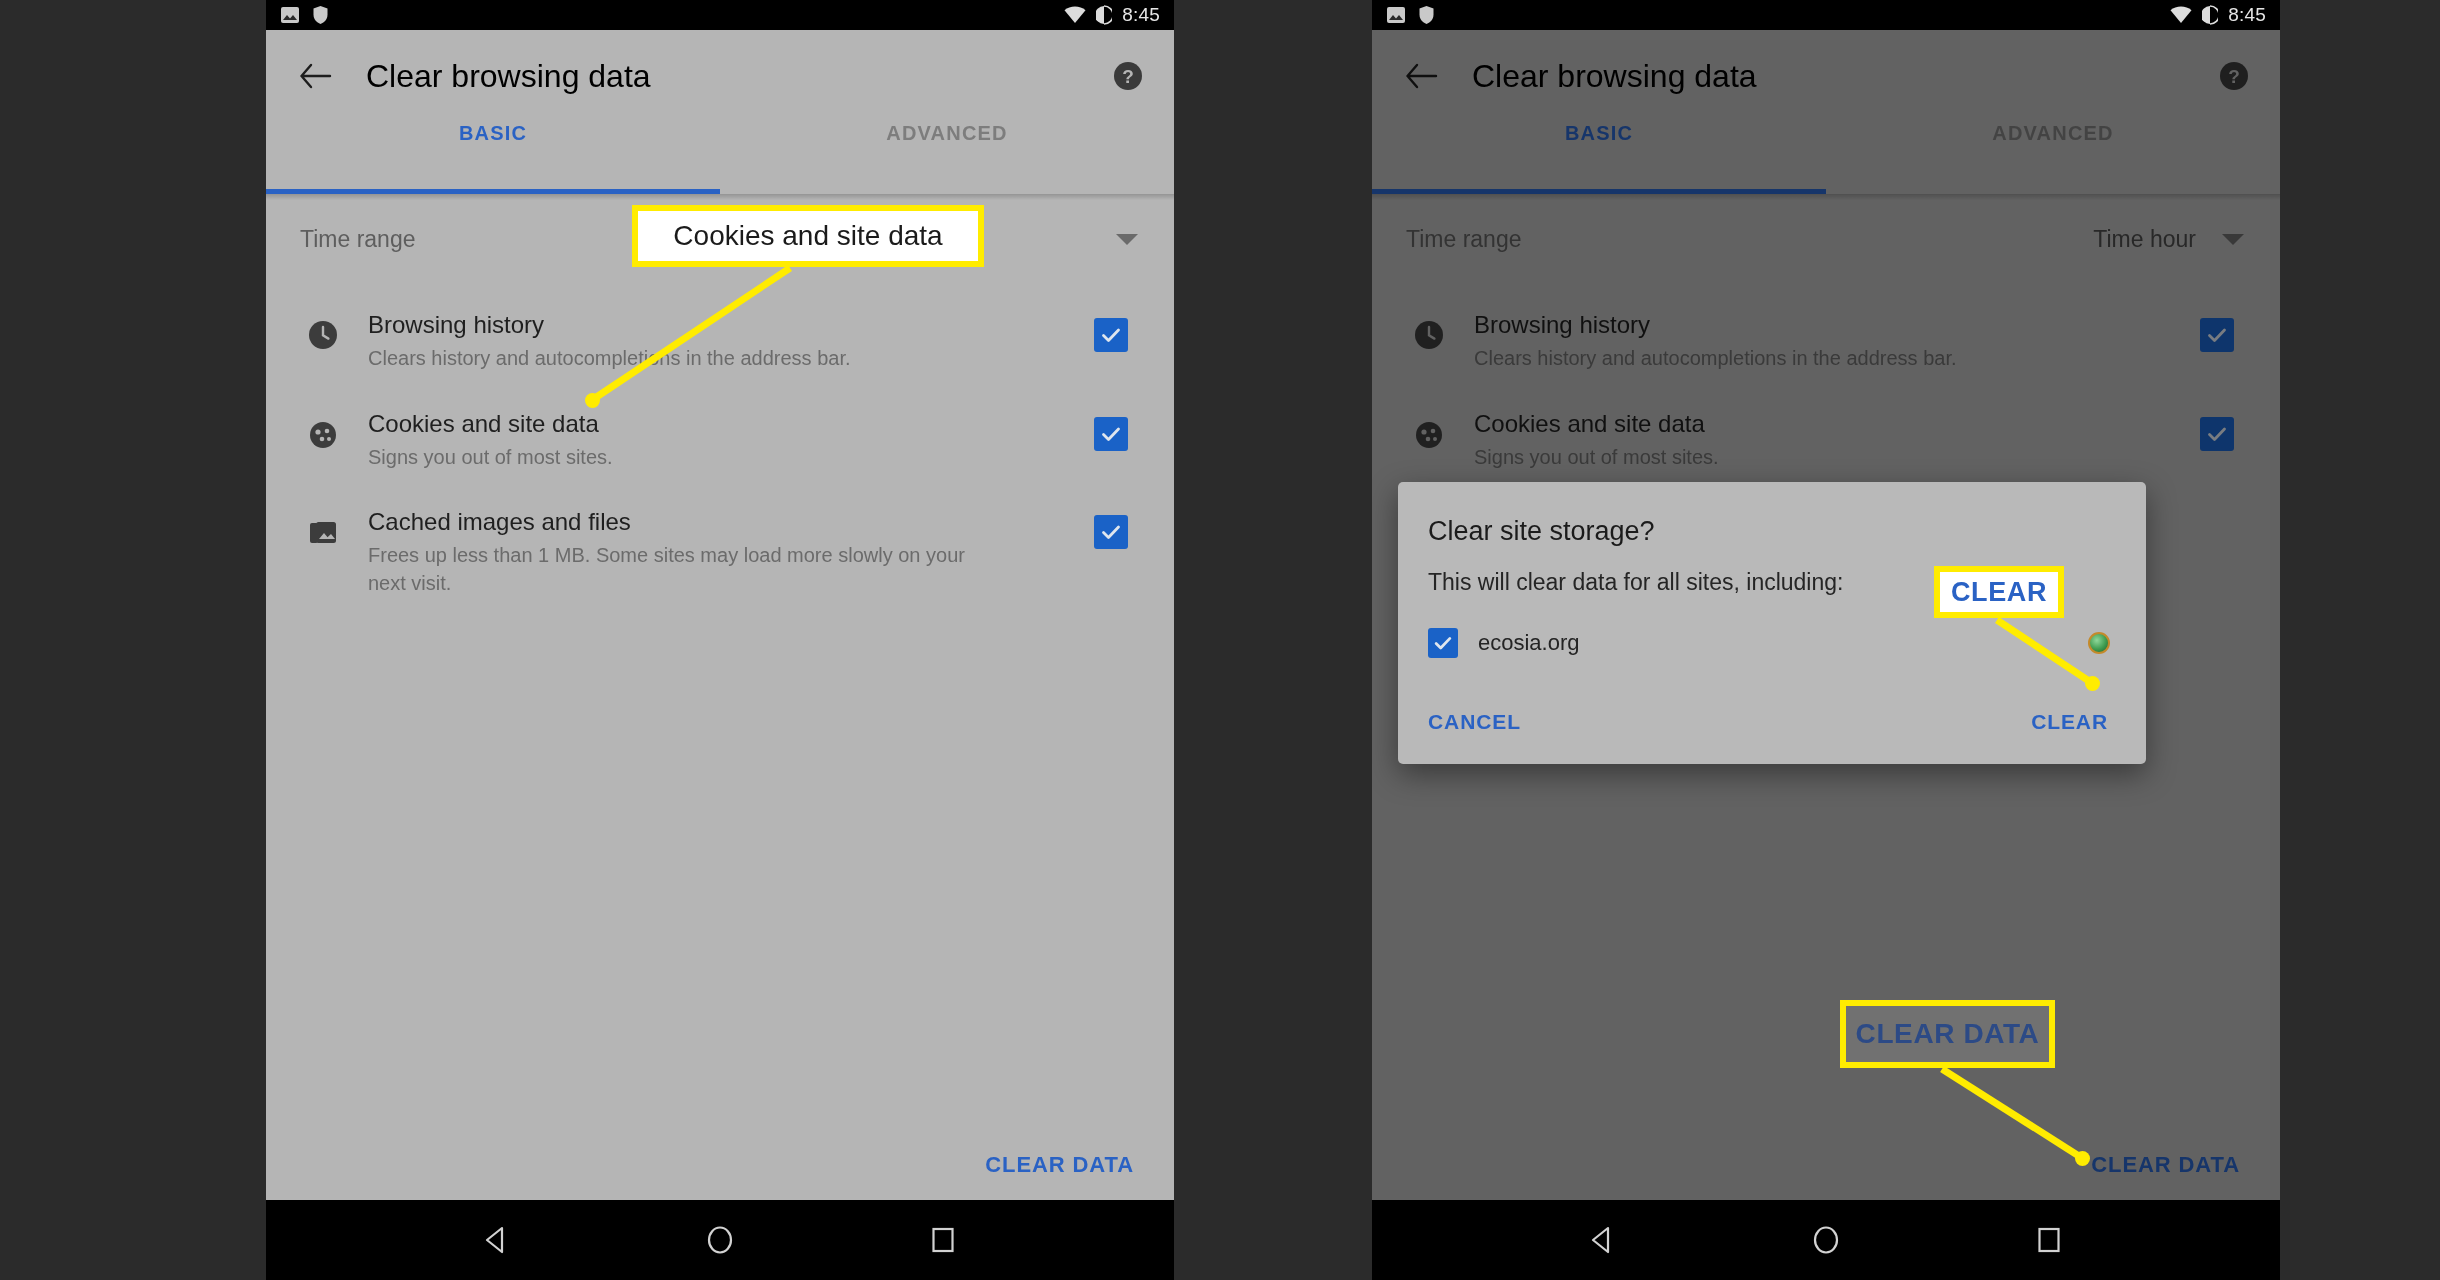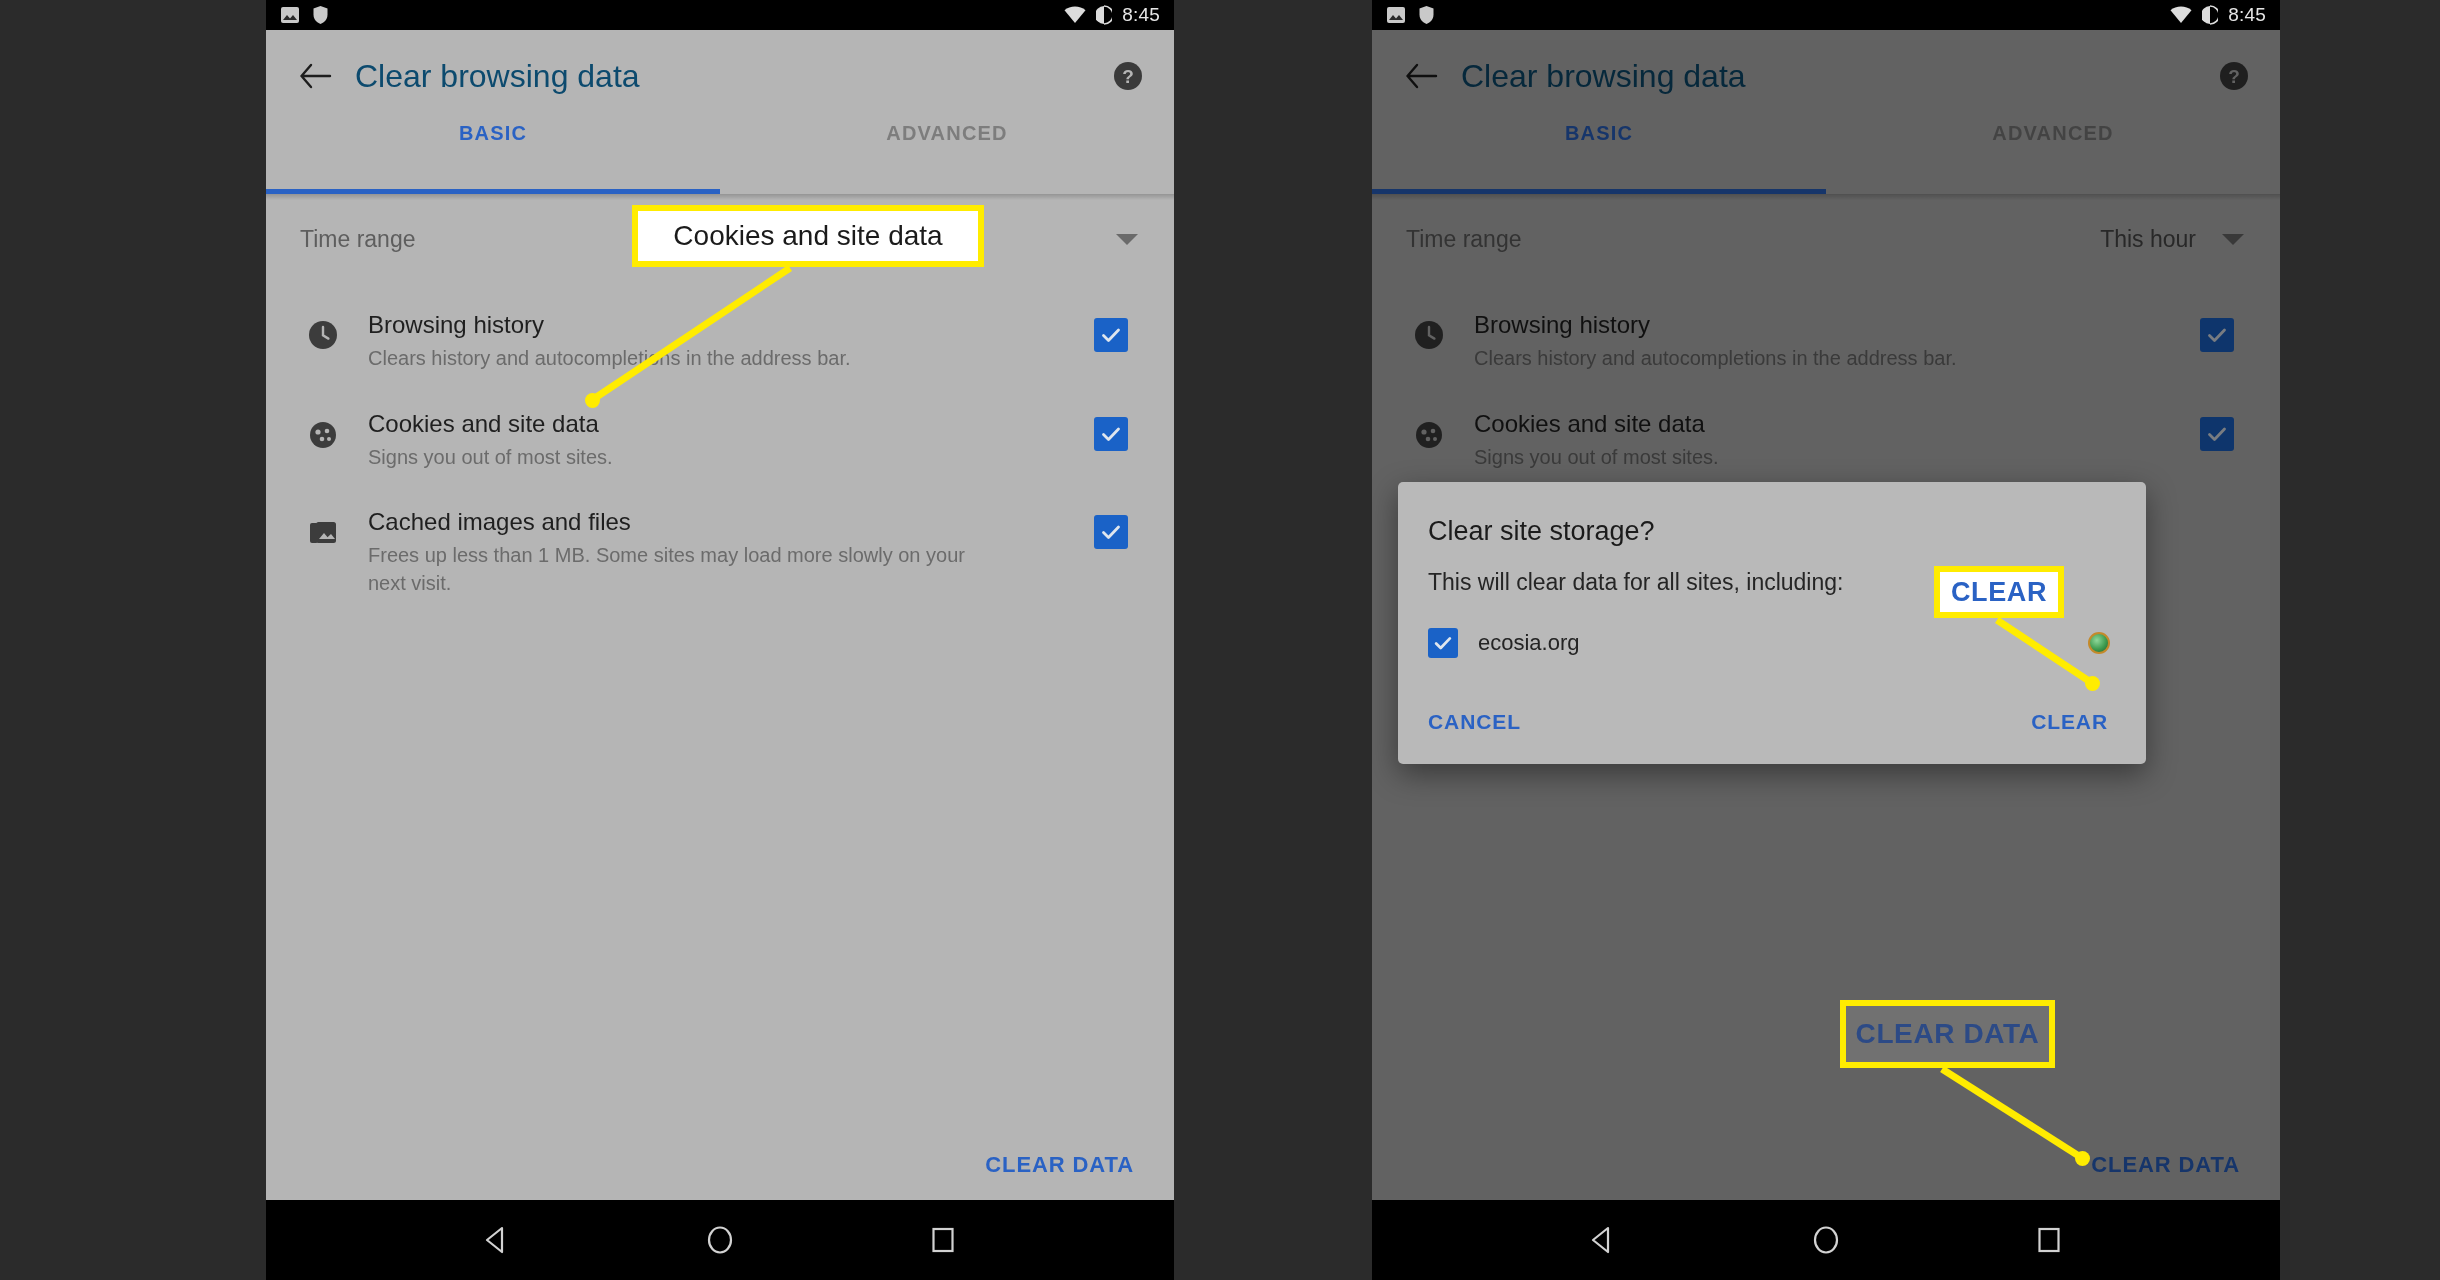--- a/index.html
+++ b/index.html
@@ -56,22 +56,22 @@
   .toolbar {
     height: 92px;
     display: flex;
     align-items: center;
     padding: 0 26px;
     flex: 0 0 auto;
   }
   .back-btn { width: 46px; height: 46px; display:flex; align-items:center; justify-content:center; }
   .app-title {
     font-size: 32px;
-    color: #0c4a6e;
-    margin-left: 17px;
+    color: #000000;
+    margin-left: 28px;
     font-weight: 400;
     white-space: nowrap;
   }
   .help-btn { margin-left: auto; width: 40px; height: 40px; display:flex; align-items:center; justify-content:center;}
 
   
   .tabs {
     height: 72px;
     display: flex;
     position: relative;
@@ -448,21 +448,21 @@
           <span>ADVANCED</span>
         </div>
         <div class="tab-underline"></div>
       </div>
       <div class="tabs-shadow"></div>
 
       <div class="content">
 
         <div class="timerange-row">
           <span class="timerange-label">Time range</span>
-          <span class="timerange-value">This hour</span>
+          <span class="timerange-value">Time hour</span>
           <span class="caret"></span>
         </div>
 
         <div class="opt-list">
 
           <div class="opt-row">
             <div class="opt-ico">
               <svg width="34" height="34" viewBox="0 0 34 34">
                 <circle cx="17" cy="17" r="14" fill="#3c3c3c"></circle>
                 <path d="M17 9v8.4l5.4 3.2" fill="none" stroke="#b5b5b5" stroke-width="2.4" stroke-linecap="round"></path>

